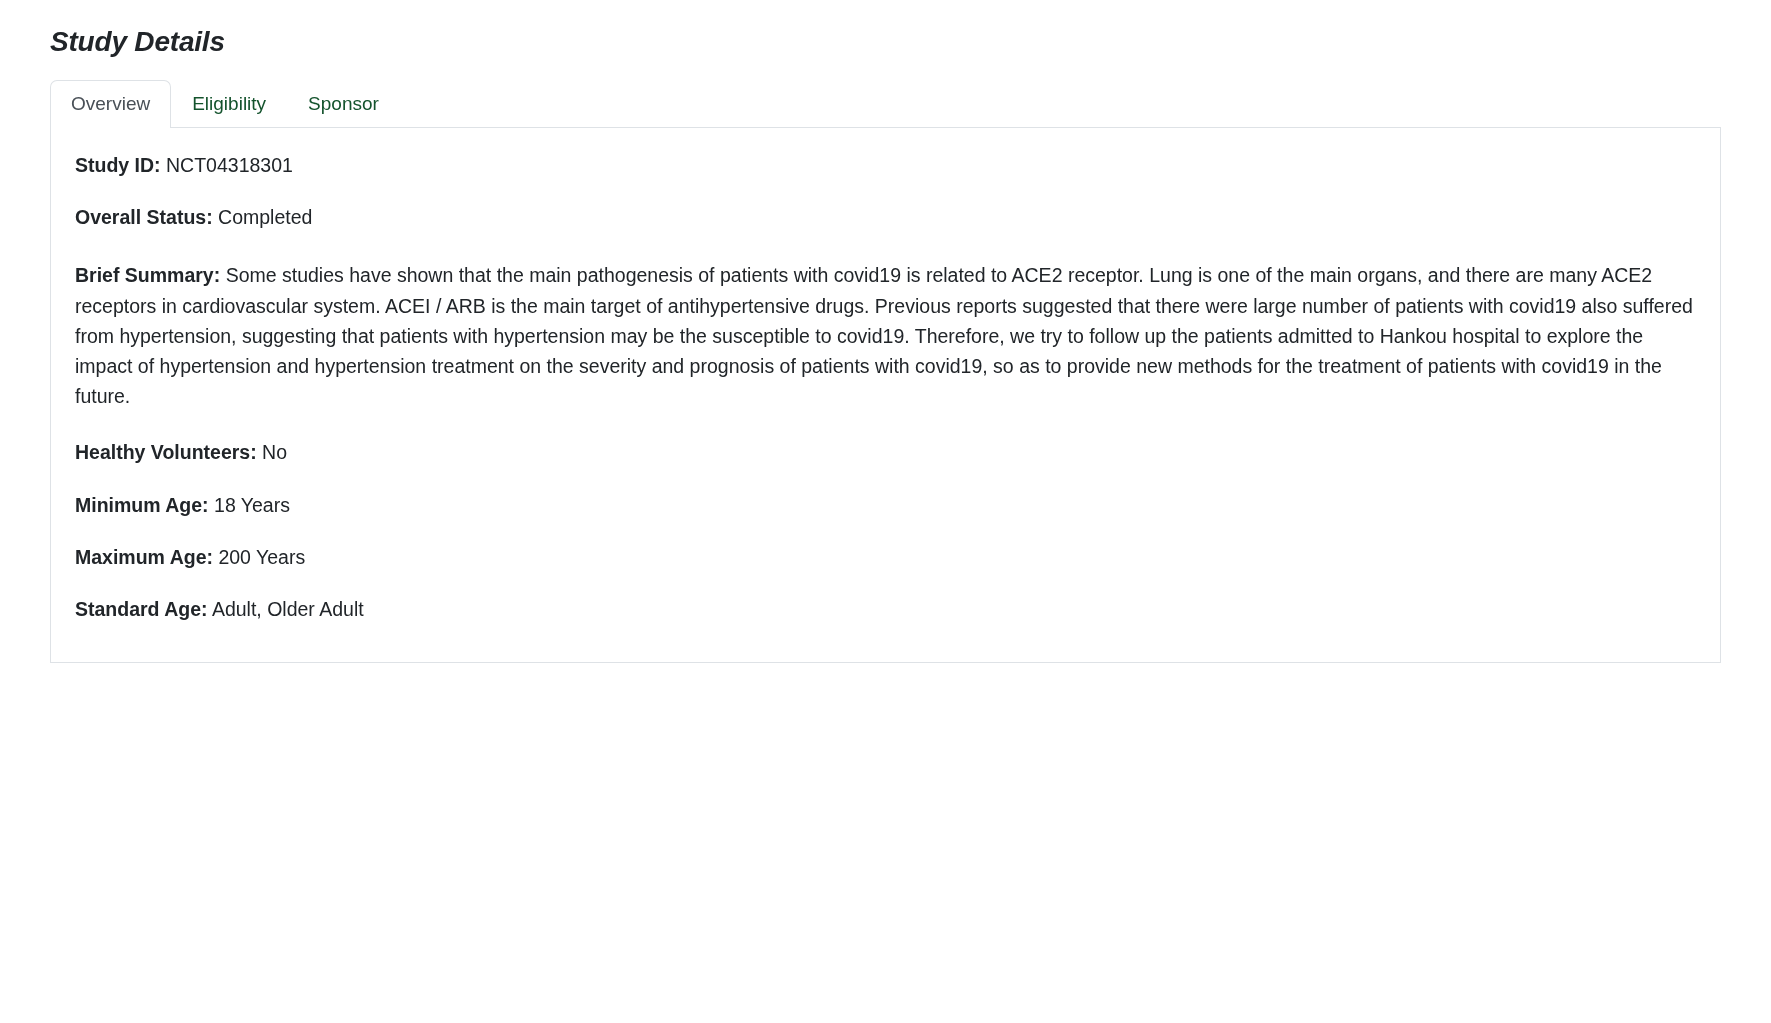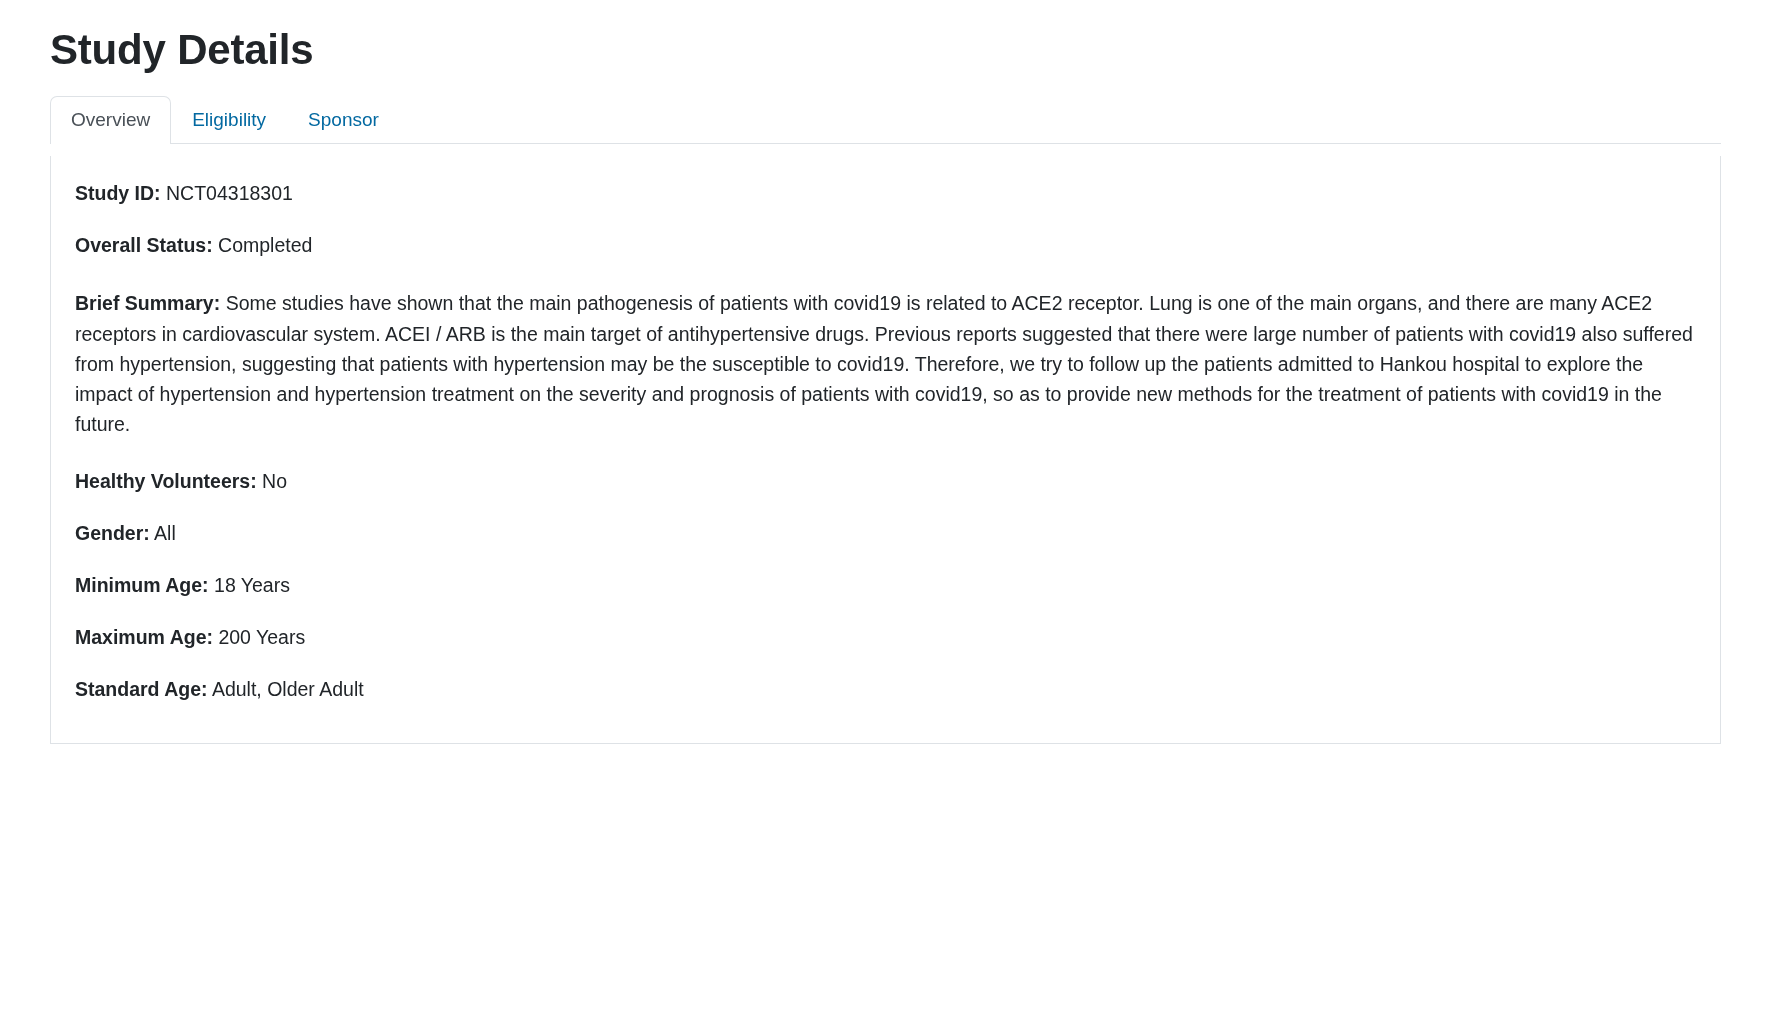--- a/index.html
+++ b/index.html
@@ -11,38 +11,39 @@
     color: #212529;
   }
   body {
     width: 1771px;
     min-height: 1023px;
   }
   .page {
     padding: 26px 50px 0 50px;
   }
   .page-title {
-    font-size: 42px;
+    font-size: 28px;
     font-weight: bold;
     letter-spacing: -0.2px;
     margin: 0 0 22px 0;
     color: #212529;
     line-height: 1.15;
+    font-style: italic;
   }
   .tabs {
     display: flex;
     align-items: flex-end;
     border-bottom: 1px solid #dee2e6;
-    margin-bottom: 12px;
+    margin-bottom: 0;
   }
   .tab {
     padding: 11px 20px;
     font-size: 19px;
     line-height: 1.3;
-    color: #0369a1;
+    color: #14532d;
     cursor: pointer;
     border: 1px solid transparent;
     border-bottom: none;
     border-radius: 7px 7px 0 0;
     margin-bottom: -1px;
     background: transparent;
     white-space: nowrap;
   }
   .tab.active {
     color: #495057;
@@ -102,24 +103,20 @@
     <p class="field summary">
       <span class="k">Brief Summary:</span>
       <span class="v">Some studies have shown that the main pathogenesis of patients with covid19 is related to ACE2 receptor. Lung is one of the main organs, and there are many ACE2 receptors in cardiovascular system. ACEI / ARB is the main target of antihypertensive drugs. Previous reports suggested that there were large number of patients with covid19 also suffered from hypertension, suggesting that patients with hypertension may be the susceptible to covid19. Therefore, we try to follow up the patients admitted to Hankou hospital to explore the impact of hypertension and hypertension treatment on the severity and prognosis of patients with covid19, so as to provide new methods for the treatment of patients with covid19 in the future.</span>
     </p>
 
     <p class="field">
       <span class="k">Healthy Volunteers:</span>
       <span class="v">No</span>
     </p>
 
-    <p class="field">
-      <span class="k">Gender:</span>
-      <span class="v">All</span>
-    </p>
 
     <p class="field">
       <span class="k">Minimum Age:</span>
       <span class="v">18 Years</span>
     </p>
 
     <p class="field">
       <span class="k">Maximum Age:</span>
       <span class="v">200 Years</span>
     </p>

